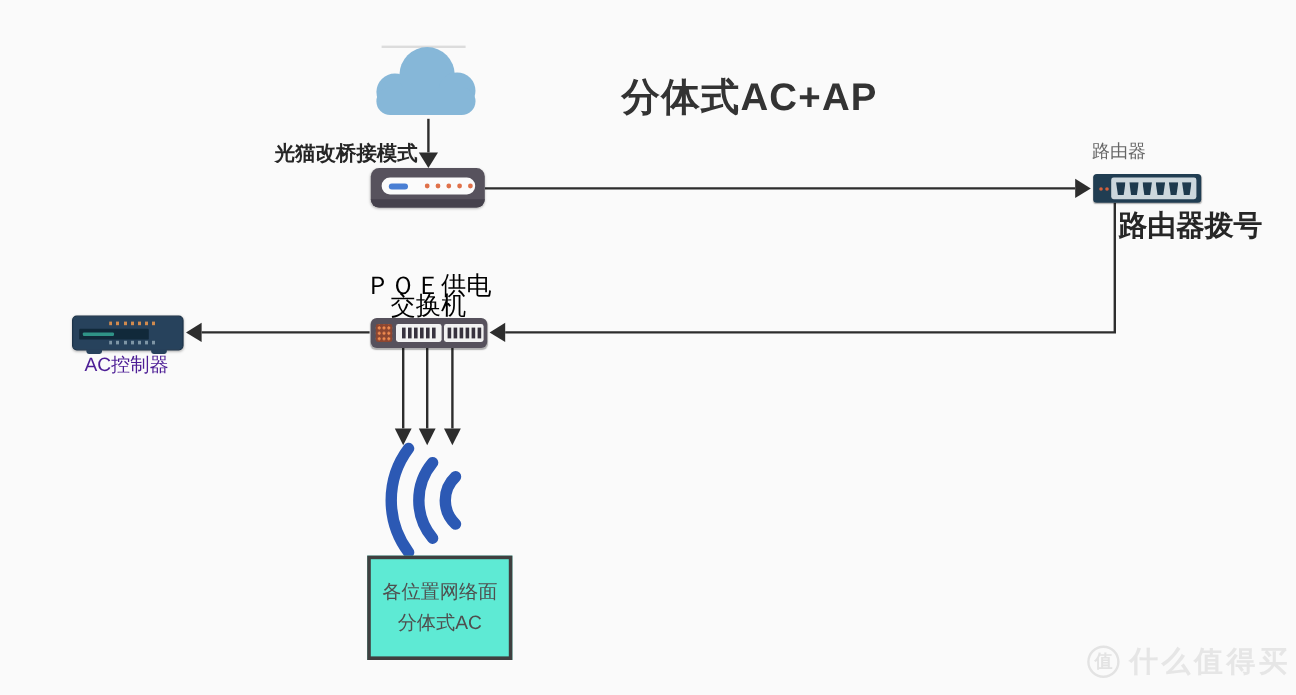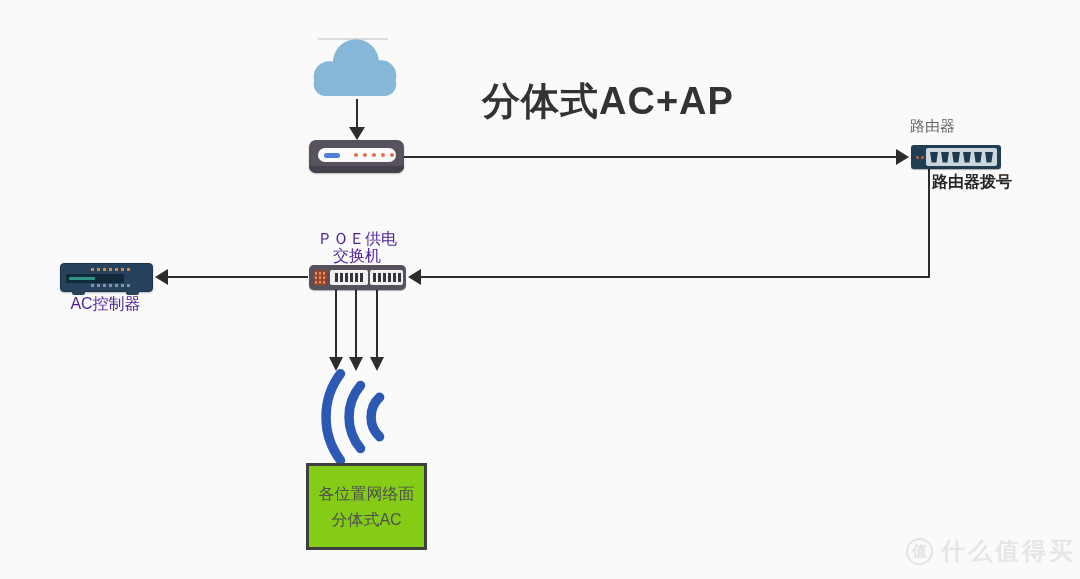--- a/index.html
+++ b/index.html
@@ -2,27 +2,27 @@
 <html><head>
 <meta charset="utf-8">
 <style>
   html,body{margin:0;padding:0;background:#fafafa;}
   #canvas{
     position:relative;width:1080px;height:579px;background:#fafafa;
     font-family:"Liberation Sans","DejaVu Sans",sans-serif;overflow:hidden;
   }
   .abs{position:absolute;}
   
-  .page-title{left:482px;top:60px;font-size:38px;font-weight:700;color:#333;letter-spacing:1px;margin-top:16px;}
+  .page-title{left:518px;top:60px;font-size:32px;font-weight:700;color:#333;letter-spacing:1px;}
   .lbl-bold{font-weight:700;color:#262626;}
   .modem-mode-label{left:228px;top:116px;width:120px;text-align:right;font-size:17px;}
   .modem-name-label{left:280px;top:180px;width:155px;text-align:center;font-size:16px;color:#7a7a7a;}
   .router-name-label{left:910px;top:117px;width:95px;text-align:left;font-size:15px;color:#666;}
-  .router-action-label{left:932px;top:172px;font-size:16px;}
-  .switch-label{left:298px;top:230px;width:118px;text-align:center;font-size:16px;color:#4c1d95;line-height:17px;}
+  .router-action-label{left:932px;top:172px;font-size:24px;}
+  .switch-label{left:298px;top:230px;width:118px;text-align:center;font-size:21px;color:#000000;line-height:17px;}
   .ac-label{left:53px;top:294px;width:105px;text-align:center;font-size:16px;color:#4c1d95;}
   
   .modem{left:309px;top:140px;width:95px;height:33px;background:#57525d;border-radius:7px;box-shadow:0 1px 2px rgba(0,0,0,.25);}
   .modem-footer{left:0;bottom:0;width:100%;height:7px;background:#45414c;border-radius:0 0 7px 7px;}
   .modem-panel{left:9px;top:8px;width:78px;height:14px;background:#fbfbfb;border-radius:7px;display:flex;align-items:center;}
   .modem-power{width:16px;height:5px;border-radius:3px;background:#4a7fd4;margin-left:6px;}
   .modem-leds{display:flex;gap:5px;margin-left:14px;}
   .modem-leds i{width:4px;height:4px;border-radius:50%;background:#e0714a;}
   
   .router{left:911px;top:145px;width:90px;height:24px;background:#203d52;border-radius:3px;box-shadow:0 1px 1px rgba(0,0,0,.3);}
@@ -39,21 +39,21 @@
   .comb1{left:21px;width:38px;}
   .comb2{left:61px;width:33px;}
   
   .ac{left:60px;top:263px;width:91px;height:27px;background:#27425c;border:1px solid #1c3349;border-radius:4px;box-shadow:0 1px 2px rgba(0,0,0,.25);}
   .ac-foot{top:291px;width:13px;height:4px;background:#27425c;border-radius:0 0 2px 2px;}
   .ac-dots{height:3px;background:repeating-linear-gradient(90deg,#d08a4e 0 2.5px,transparent 2.5px 6px);}
   .ac-dots-gray{background:repeating-linear-gradient(90deg,#7e95a5 0 2.5px,transparent 2.5px 6px);}
   .ac-screen{left:5px;top:10px;width:58px;height:9px;background:#11293a;border-radius:1px;}
   .ac-screen-bar{left:3px;top:3px;width:26px;height:3px;background:#2f9387;border-radius:1px;}
   
-  .ap-box{left:306px;top:463px;width:121px;height:87px;background:#84cc16;border:3px solid #3f3f3f;
+  .ap-box{left:306px;top:463px;width:121px;height:87px;background:#5eead4;border:3px solid #3f3f3f;
     display:flex;flex-direction:column;align-items:center;justify-content:center;font-size:16px;color:#4f4f4f;line-height:26px;box-sizing:border-box;}
   
   .cloud-top-edge{left:318px;top:38px;width:70px;height:2px;background:#dcdcdc;}
   .overlay{left:0;top:0;}
   
   .watermark{left:906px;top:535px;display:flex;align-items:center;color:#e3e3e3;}
   .wm-badge{width:27px;height:27px;border:2px solid #e3e3e3;border-radius:50%;display:flex;align-items:center;justify-content:center;font-size:15px;font-weight:700;box-sizing:border-box;}
   .wm-text{margin-left:8px;font-size:24px;letter-spacing:3px;color:#e6e6e6;font-weight:700;}
 </style>
 </head>
@@ -113,20 +113,21 @@
       <span class="modem-power"></span>
       <span class="modem-leds">
         <i></i>
           <i></i>
           <i></i>
           <i></i>
           <i></i>
       </span>
     </div>
   </div>
+  <div class="abs modem-mode-label lbl-bold">光猫改桥接模式</div>
 
   <div class="abs router">
     <span class="abs router-leds">
         <i></i>
         <i></i>
       </span>
     <span class="abs router-panel">
       <i></i>
         <i></i>
         <i></i>

